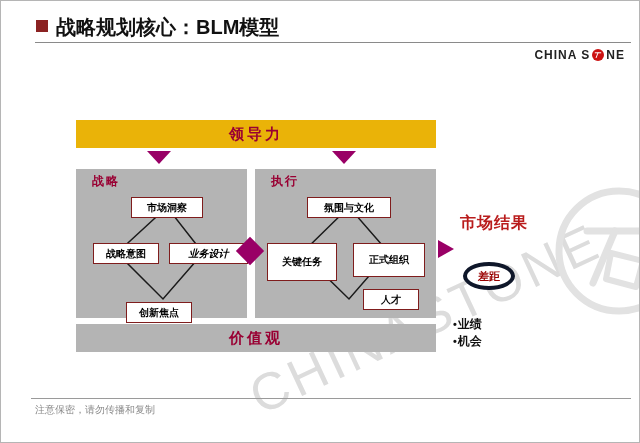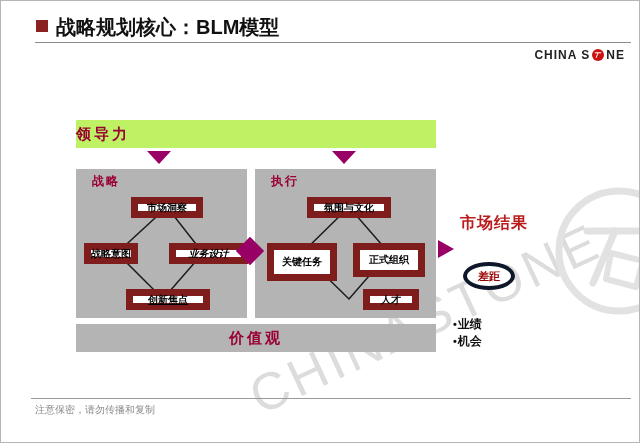--- a/index.html
+++ b/index.html
@@ -19,47 +19,47 @@
   .slide-title { position:absolute; left:55px; top:13px; font-size:20px; font-weight:bold;
                  color:#111111; z-index:2; }
   .title-rule { position:absolute; left:34px; top:41px; width:596px; height:1px;
                 background:#8a8a8a; z-index:2; }
   .logo { position:absolute; right:14px; top:47px; display:flex; align-items:center; gap:2px;
           font-size:12px; font-weight:bold; letter-spacing:1px; color:#222222; z-index:2; }
   .logo-seal { width:12px; height:12px; display:inline-block; }
 
   
   .lead-bar { position:absolute; left:75px; top:119px; width:360px; height:28px;
-              background:#bef264; display:flex; align-items:center; justify-content:flex-start; z-index:2; }
+              background:#eab308; display:flex; align-items:center; justify-content:center; z-index:2; }
   .values-bar { position:absolute; left:75px; top:323px; width:360px; height:28px;
                 background:#b4b4b4; display:flex; align-items:center; justify-content:center; z-index:2; }
   .bar-label { font-size:15px; font-weight:bold; color:#990033; letter-spacing:3px; }
 
   .tri { position:absolute; top:150px; width:0; height:0; z-index:2;
          border-left:12px solid transparent; border-right:12px solid transparent;
          border-top:13px solid #990066; }
   .tri-left { left:146px; }
   .tri-right { left:331px; }
 
   
   .gray-box { position:absolute; top:168px; height:149px; background:#b4b4b4; z-index:2; }
   .box-strategy { left:75px; width:171px; }
   .box-execution { left:254px; width:181px; }
   .panel-label { position:absolute; left:16px; top:4px; font-size:12px; font-weight:bold;
                  color:#990033; letter-spacing:2px; }
   .diamond-lines { position:absolute; left:0; top:0; width:100%; height:100%; }
   .diamond-lines polygon { fill:none; stroke:#1a1a1a; stroke-width:1.5; }
 
-  .node { position:absolute; background:#ffffff; border:7px solid #7f1d1d;
+  .node { position:absolute; background:#ffffff; border:1px solid #7f1d1d;
           display:flex; align-items:center; justify-content:center;
           font-size:10px; font-weight:bold; color:#000000; white-space:nowrap; }
   .s-top    { left:55px; top:28px;  width:72px; height:21px; }
-  .s-left   { left:8px;  top:74px;  width:54px; height:21px; }
+  .s-left   { left:17px;  top:74px;  width:66px; height:21px; }
   .s-right  { left:93px; top:74px;  width:79px; height:21px;font-style:italic; }
-  .s-bottom { left:50px; top:120px; width:84px; height:21px;text-decoration:underline; }
+  .s-bottom { left:50px; top:133px; width:66px; height:21px; }
   .e-top    { left:52px; top:28px;  width:84px; height:21px; }
   .e-left   { left:12px; top:74px;  width:70px; height:38px; }
   .e-right  { left:98px; top:74px;  width:72px; height:34px; }
   .e-bottom { left:66px; top:120px; width:56px; height:21px;margin-left:42px; }
 
   .diamond-connector { position:absolute; left:239px; top:240px; width:20px; height:20px;
                        background:#990066; transform:rotate(45deg); z-index:3; }
 
   
   .right-arrow { position:absolute; left:437px; top:239px; width:0; height:0; z-index:2;

